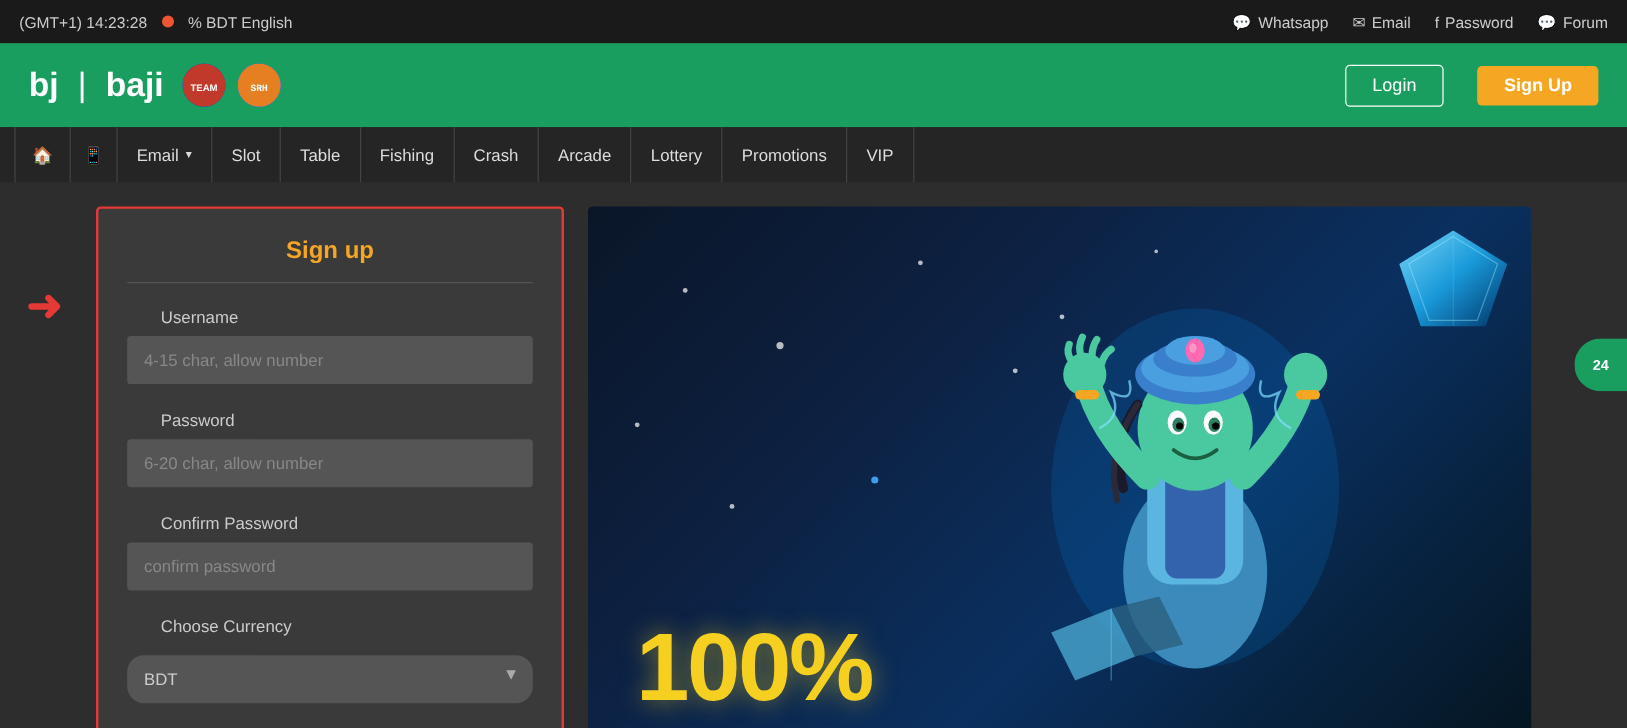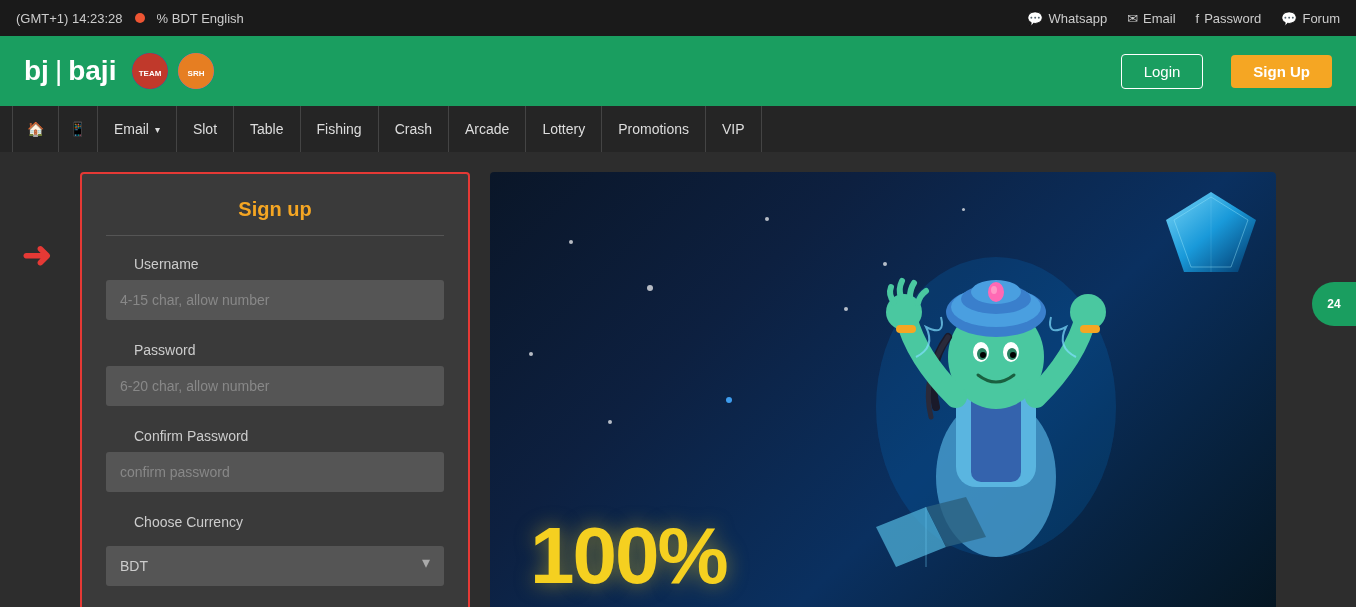--- a/index.html
+++ b/index.html
@@ -25,27 +25,27 @@
     
     .header {
       background: #1a9e60;
       display: flex;
       align-items: center;
       justify-content: space-between;
       padding: 0 24px;
       height: 70px;
     }
     .header-left { display: flex; align-items: center; gap: 16px; }
-    .logo { display: flex; align-items: center; gap: 6px; text-align: right; }
+    .logo { display: flex; align-items: center; gap: 16px; text-align: right; }
     .logo-bj { color: #fff; font-size: 28px; font-weight: bold; }
     .logo-sep { color: #fff; font-size: 28px; }
     .logo-baji { color: #fff; font-size: 28px; font-weight: bold; }
     .team-badges { display: flex; gap: 10px; align-items: center; }
     .badge { width: 36px; height: 36px; border-radius: 50%; background: #1d4ed8; display: flex; align-items: center; justify-content: center; font-size: 10px; font-weight: bold; color: #fff; overflow: hidden; }
-    .badge.red { background: #8b5cf6; }
+    .badge.red { background: #8b5cf6; font-family: Liberation Mono, monospace; }
     .header-right { display: flex; align-items: center; gap: 28px; }
     .btn-login {
       background: transparent;
       border: 1.5px solid #fff;
       color: #fff;
       padding: 8px 22px;
       border-radius: 4px;
       font-size: 15px;
       cursor: pointer;
     }
@@ -140,21 +140,21 @@
       font-size: 14px;
       margin-bottom: 16px;
       outline: none;
     }
     .form-input::placeholder { color: #888; }
     .form-group { margin-bottom: 6px; }
     .currency-dropdown {
       width: 100%;
       background: #555;
       border: none;
-      border-radius: 3px;
+      border-radius: 14px;
       padding: 12px 14px;
       color: #ccc;
       font-size: 14px;
       margin-top: 8px;
       appearance: none;
       -webkit-appearance: none;
       cursor: pointer;
       outline: none;
       position: relative;
     }

